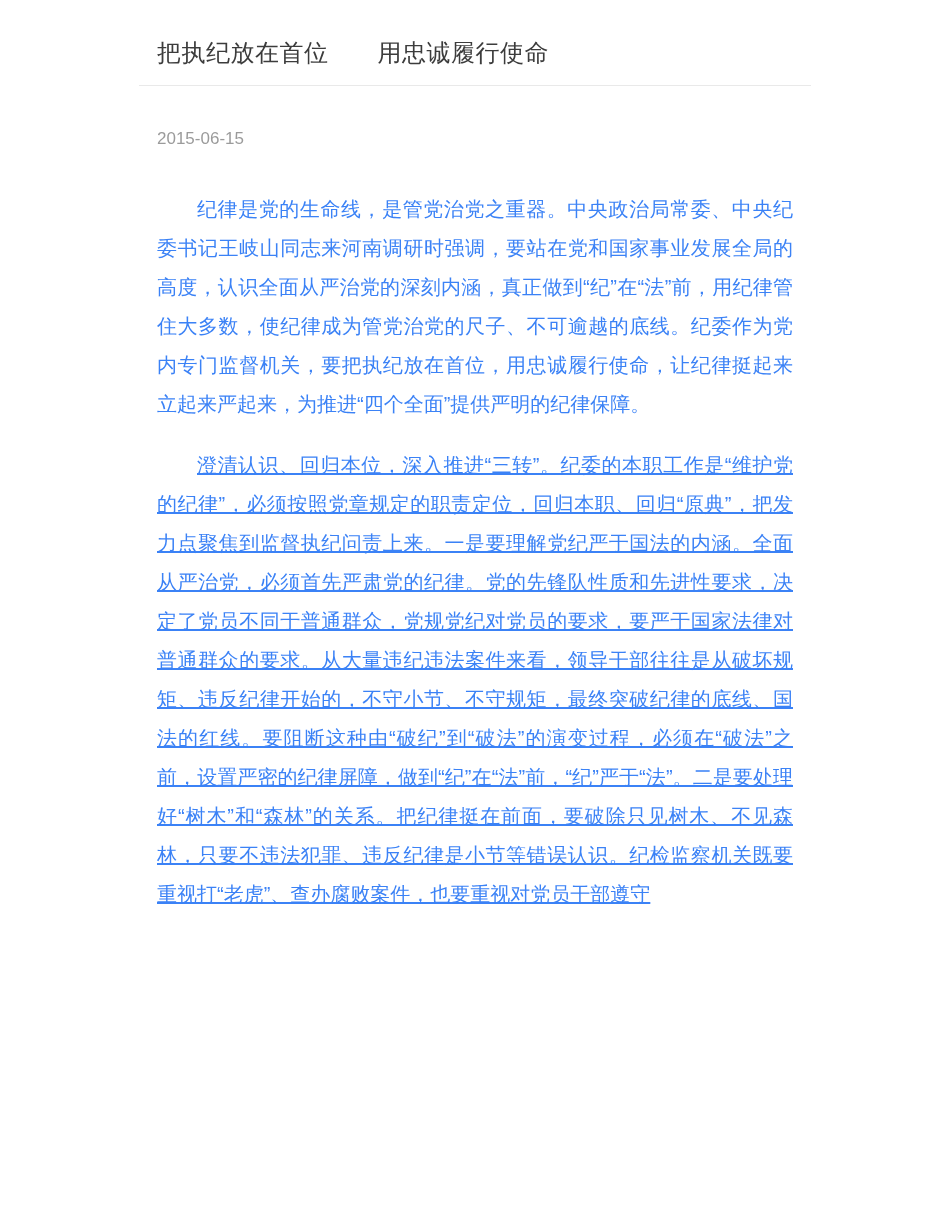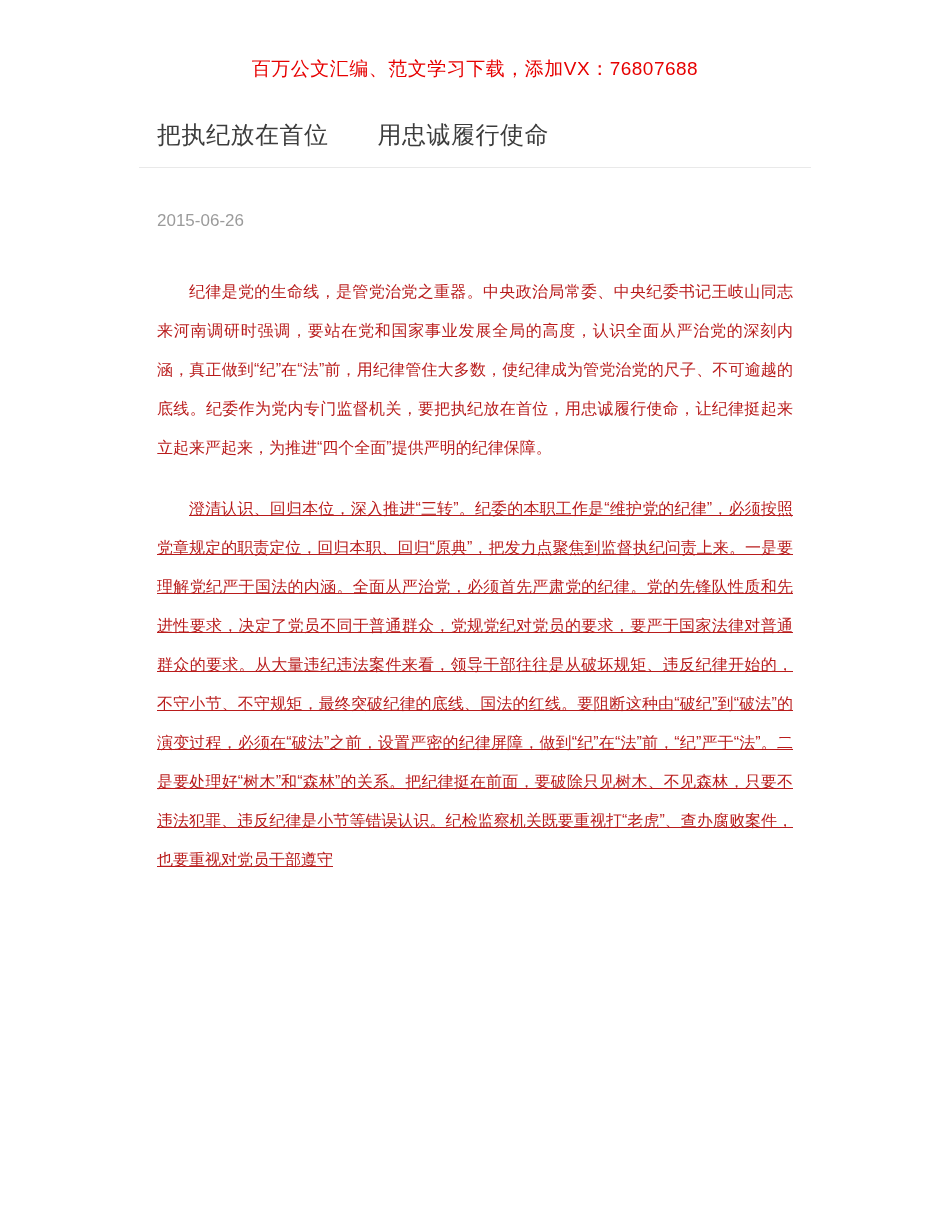--- a/index.html
+++ b/index.html
@@ -43,47 +43,46 @@
   .doc-date {
     margin-top: 42px;
     padding: 0 18px;
     color: #9b9b9b;
     font-size: 17px;
     line-height: 22px;
   }
   p.doc-paragraph {
     margin: 40px 0 0 0;
     padding: 0 18px;
-    font-size: 16px;
+    font-size: 20px;
     line-height: 39px;
-    color: #b91c1c;
+    color: #3b82f6;
     text-align: justify;
     text-justify: inter-ideograph;
     text-indent: 2em;
     word-break: break-all;
   }
   p.doc-paragraph + p.doc-paragraph {
     margin-top: 22px;
     text-decoration: underline;
   }
 </style>
 </head>
 <body>
 
 <div class="page">
 
-  <div class="promo">百万公文汇编、范文学习下载，添加VX：76807688</div>
 
   <article class="doc">
 
     <h1 class="doc-title">把执纪放在首位　　用忠诚履行使命</h1>
 
     <div class="title-divider"></div>
 
-    <div class="doc-date">2015-06-26</div>
+    <div class="doc-date">2015-06-15</div>
 
     <p class="doc-paragraph">纪律是党的生命线，是管党治党之重器。中央政治局常委、中央纪委书记王岐山同志来河南调研时强调，要站在党和国家事业发展全局的高度，认识全面从严治党的深刻内涵，真正做到“纪”在“法”前，用纪律管住大多数，使纪律成为管党治党的尺子、不可逾越的底线。纪委作为党内专门监督机关，要把执纪放在首位，用忠诚履行使命，让纪律挺起来立起来严起来，为推进“四个全面”提供严明的纪律保障。</p>
 
     <p class="doc-paragraph">澄清认识、回归本位，深入推进“三转”。纪委的本职工作是“维护党的纪律”，必须按照党章规定的职责定位，回归本职、回归“原典”，把发力点聚焦到监督执纪问责上来。一是要理解党纪严于国法的内涵。全面从严治党，必须首先严肃党的纪律。党的先锋队性质和先进性要求，决定了党员不同于普通群众，党规党纪对党员的要求，要严于国家法律对普通群众的要求。从大量违纪违法案件来看，领导干部往往是从破坏规矩、违反纪律开始的，不守小节、不守规矩，最终突破纪律的底线、国法的红线。要阻断这种由“破纪”到“破法”的演变过程，必须在“破法”之前，设置严密的纪律屏障，做到“纪”在“法”前，“纪”严于“法”。二是要处理好“树木”和“森林”的关系。把纪律挺在前面，要破除只见树木、不见森林，只要不违法犯罪、违反纪律是小节等错误认识。纪检监察机关既要重视打“老虎”、查办腐败案件，也要重视对党员干部遵守</p>
 
   </article>
 
 </div>
 
 </body></html>

